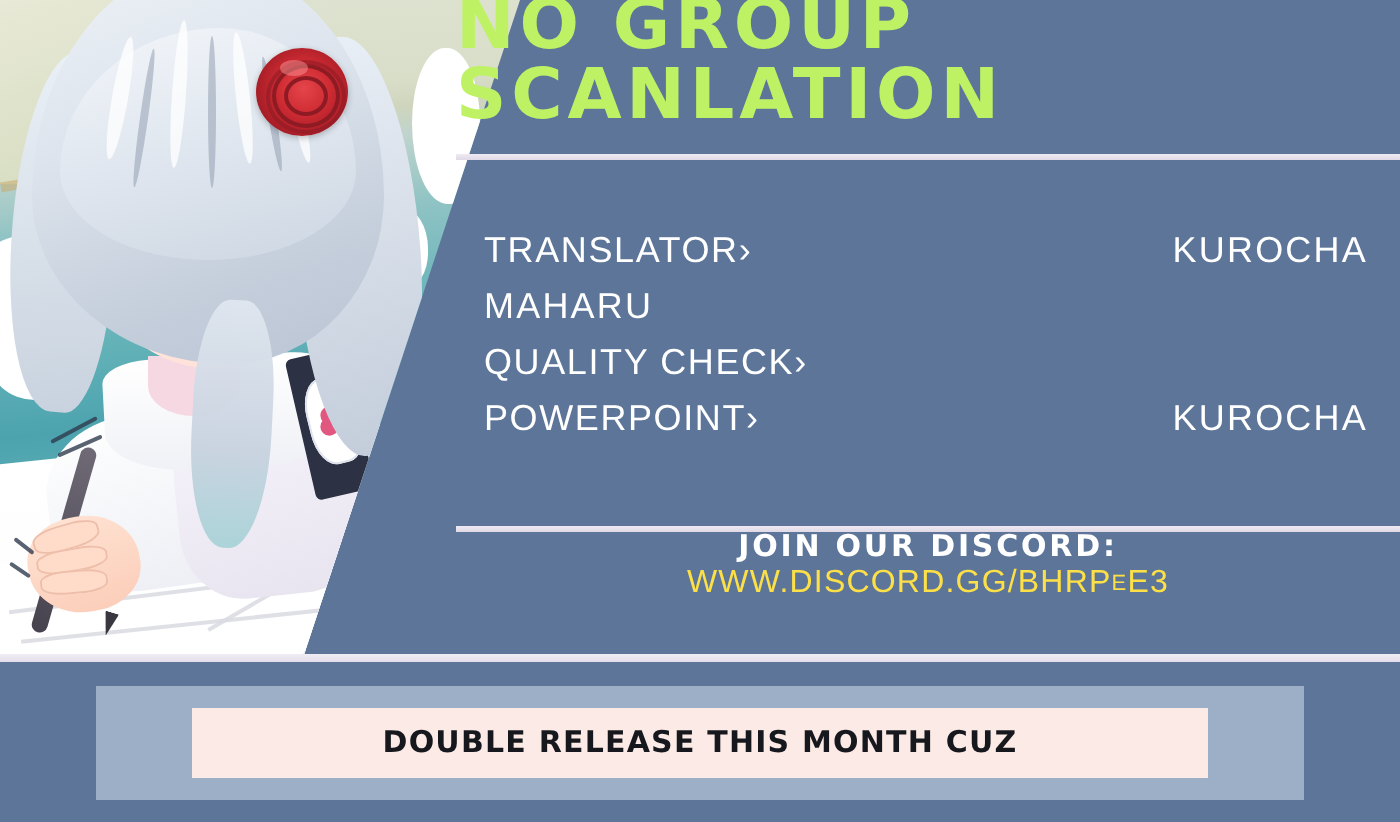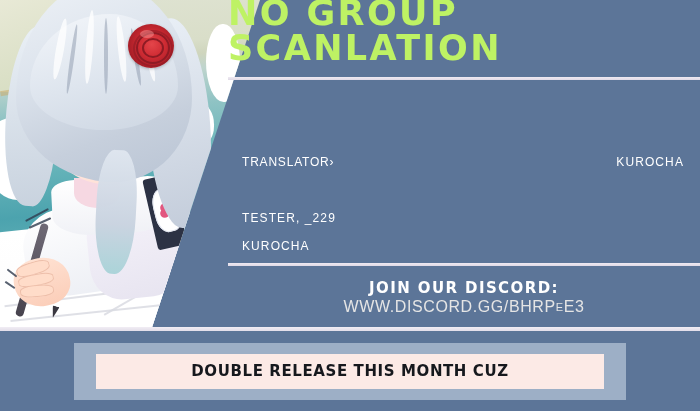--- a/index.html
+++ b/index.html
@@ -178,45 +178,45 @@
   .rule{position:absolute;height:3px;
         background:linear-gradient(180deg,#efeaf2,#dfd9e6);}
   .rule-a{left:0;right:0;top:77px;}
   .rule-b{left:0;right:0;top:263px;}
 
   .credits{position:absolute;left:0;right:0;top:82px;height:178px;
            padding:0 16px 0 14px;box-sizing:border-box;
            display:flex;flex-direction:column;justify-content:center;}
   .row{display:flex;justify-content:space-between;align-items:baseline;
        height:28px;}
-  .role,.person{color:#ffffff;font-size:12px;letter-spacing:.8px;
+  .role,.person{color:#ffffff;font-size:18px;letter-spacing:.8px;
         font-family:"Liberation Sans","DejaVu Sans",sans-serif;
         text-transform:uppercase;white-space:nowrap;}
-  .person{letter-spacing:1.1px;margin-top:40px;}
+  .person{letter-spacing:1.1px;}
 
   .discord{position:absolute;left:0;right:0;top:266px;height:49px;
            display:flex;flex-direction:column;align-items:center;
-           justify-content:flex-end;gap:3px;}
+           justify-content:flex-start;gap:3px;}
   .discord-title{color:#ffffff;font-size:15px;font-weight:700;letter-spacing:1.4px;
         font-family:"DejaVu Sans","Liberation Sans",sans-serif;
         text-transform:uppercase;line-height:1;}
-  .discord-url{color:#e5e5e5;font-size:16px;letter-spacing:.6px;
+  .discord-url{color:#fde047;font-size:16px;letter-spacing:.6px;
         font-family:"Liberation Sans","DejaVu Sans",sans-serif;
         text-transform:uppercase;line-height:1;}
   .discord-url .smallcap{font-size:11px;vertical-align:1px;}
 
   
   .main-rule{position:absolute;left:0;right:0;top:327px;height:4px;
              background:linear-gradient(180deg,#f1edf4,#e2dde9);}
 
   
   .bottom{position:absolute;left:0;right:0;top:331px;bottom:0;
           background:#5C7598;display:flex;align-items:center;
           justify-content:center;}
-  .banner-outer{width:552px;height:57px;background:#9DAFC6;
+  .banner-outer{width:604px;height:57px;background:#9DAFC6;
                 display:flex;align-items:center;justify-content:center;}
   .banner-inner{width:508px;height:35px;background:#FCEAE6;
                 display:flex;align-items:center;justify-content:center;}
   .banner-text{color:#16181d;font-size:15px;font-weight:700;letter-spacing:.6px;
         font-family:"DejaVu Sans","Liberation Sans",sans-serif;
         text-transform:uppercase;}
 </style>
 </head>
 <body>
 
@@ -306,29 +306,31 @@
     <div class="rule rule-a"></div>
 
     <div class="credits">
 
       <div class="row">
         <span class="role"><span>Translator</span><span>›</span></span>
         <span class="person">Kurocha</span>
       </div>
 
       <div class="row">
+        <span class="person">Maharu</span>
       </div>
 
 
 
       <div class="row">
-        <span class="person">Tester, _229</span>
+        <span class="role"><span>Quality Check</span><span>›</span></span>
       </div>
 
       <div class="row">
+        <span class="role"><span>Powerpoint</span><span>›</span></span>
         <span class="person">Kurocha</span>
       </div>
 
     </div>
 
     <div class="rule rule-b"></div>
 
     <div class="discord">
       <div class="discord-title">Join our Discord:</div>
       <div class="discord-url"><span>WWW.DISCORD.GG/BHRP</span><span class="smallcap">E</span><span>E3</span></div>

